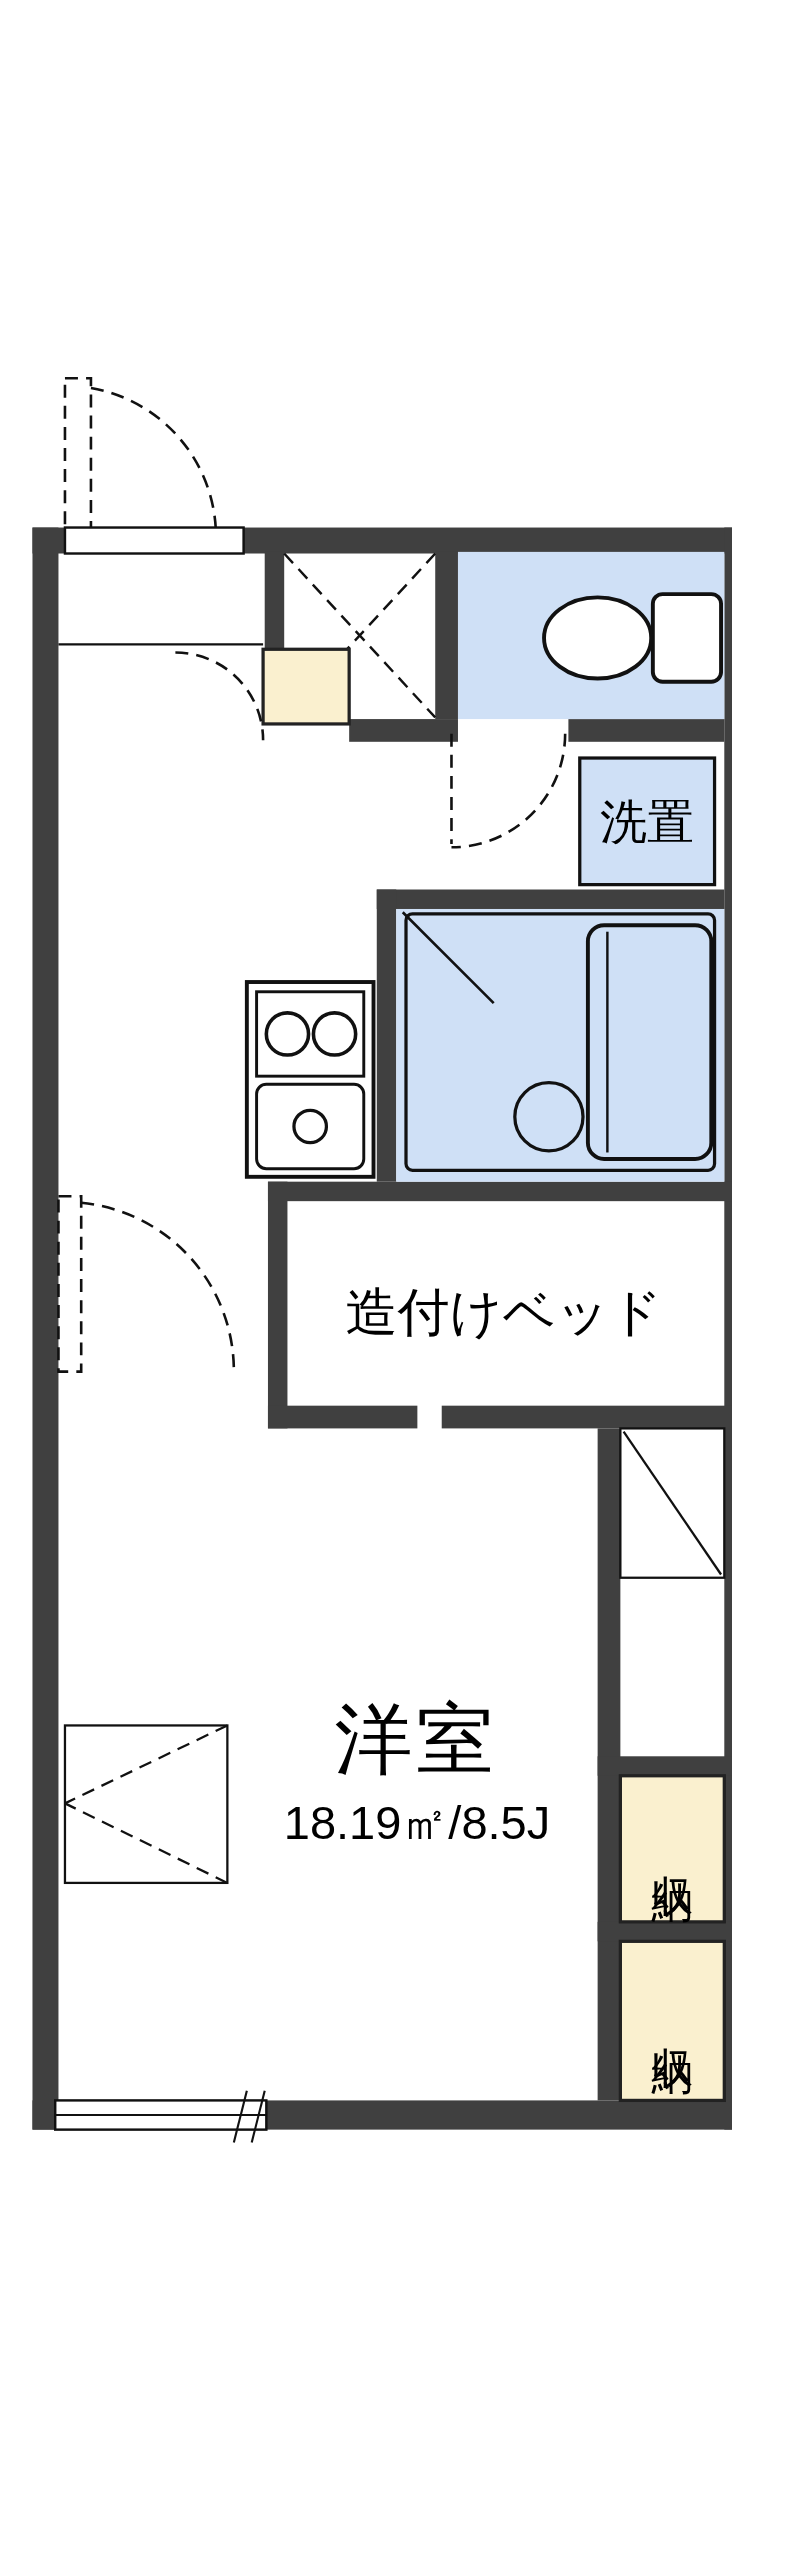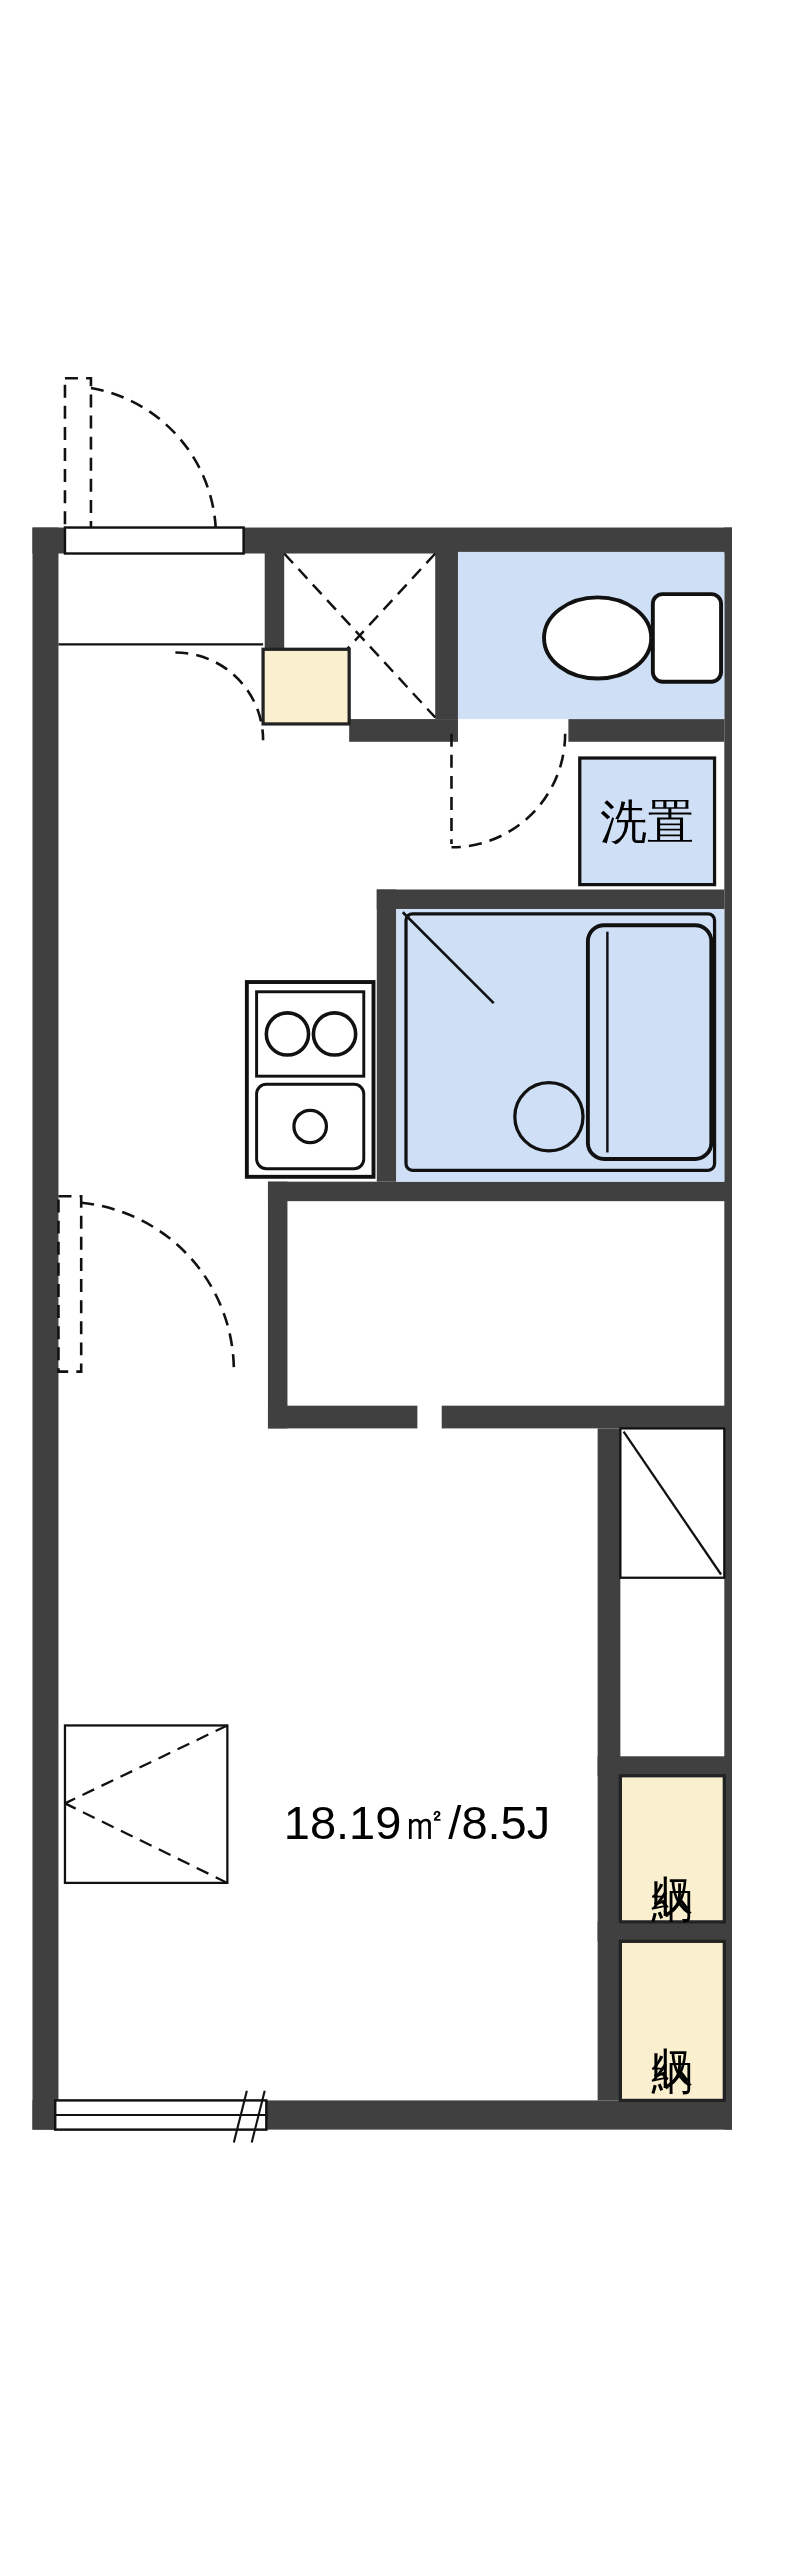--- a/index.html
+++ b/index.html
@@ -127,22 +127,24 @@
       <rect x="34" y="1294" width="130" height="18" fill="#ffffff" stroke="#111111" stroke-width="1.5"></rect>
       <line x1="34" y1="1303" x2="164" y2="1303" class="ln" stroke-width="1.3"></line>
       <line x1="152" y1="1288" x2="144" y2="1320" class="ln" stroke-width="1.3"></line>
       <line x1="163" y1="1288" x2="155" y2="1320" class="ln" stroke-width="1.3"></line>
     </g>
   </svg>
 
   <div class="label" id="lbl-washer">洗置</div>
 
   <div class="label" id="lbl-bed">
+    <span>造付けベッド</span>
   </div>
 
+  <div class="label" id="lbl-room-name">洋室</div>
 
   <div class="label" id="lbl-room-size">18.19㎡/8.5J</div>
 
   <div class="label lbl-storage" id="lbl-storage-1">収納</div>
 
   <div class="label lbl-storage" id="lbl-storage-2">収納</div>
 
 </div>
 
 

